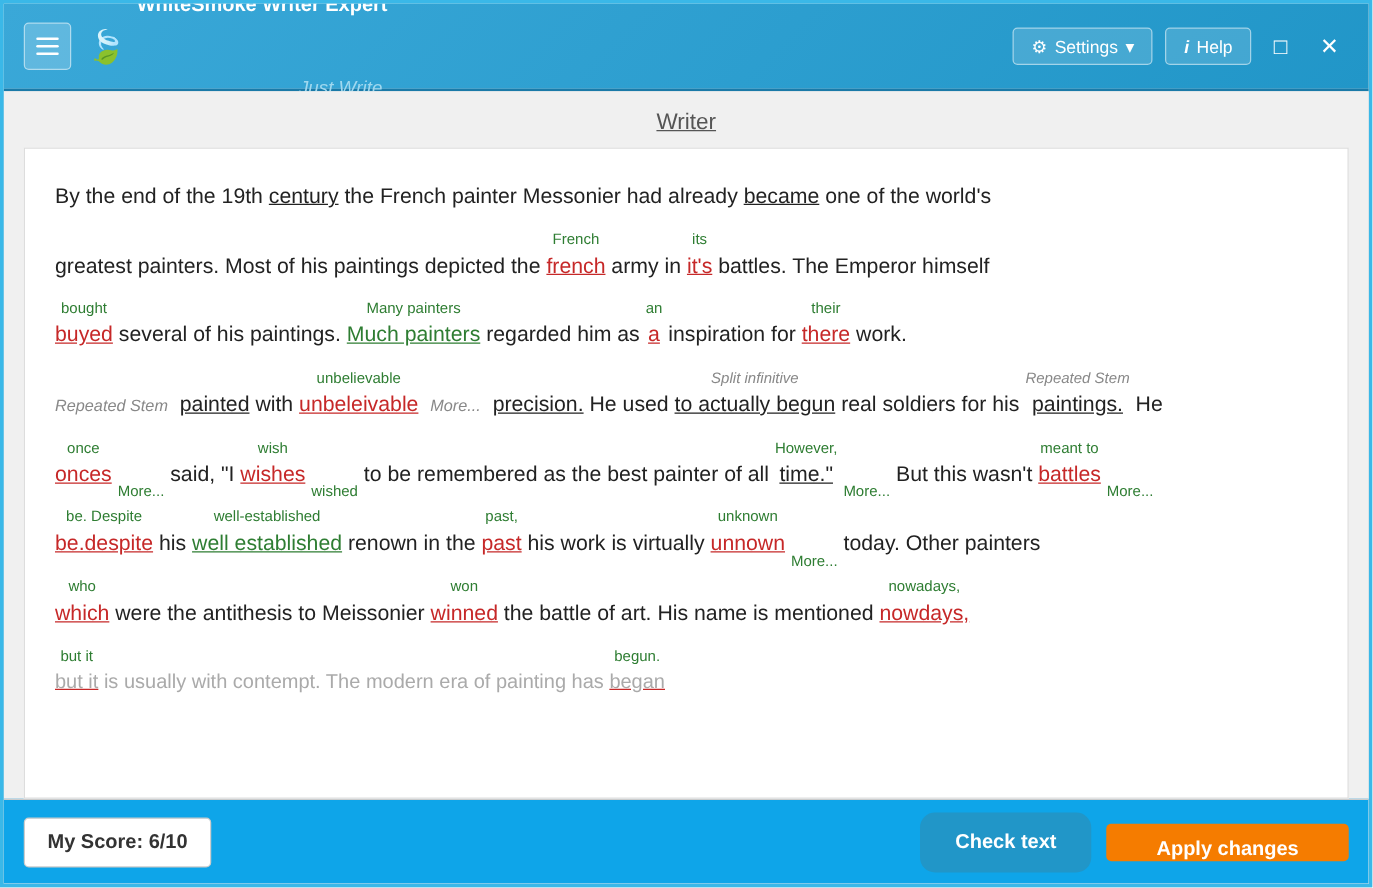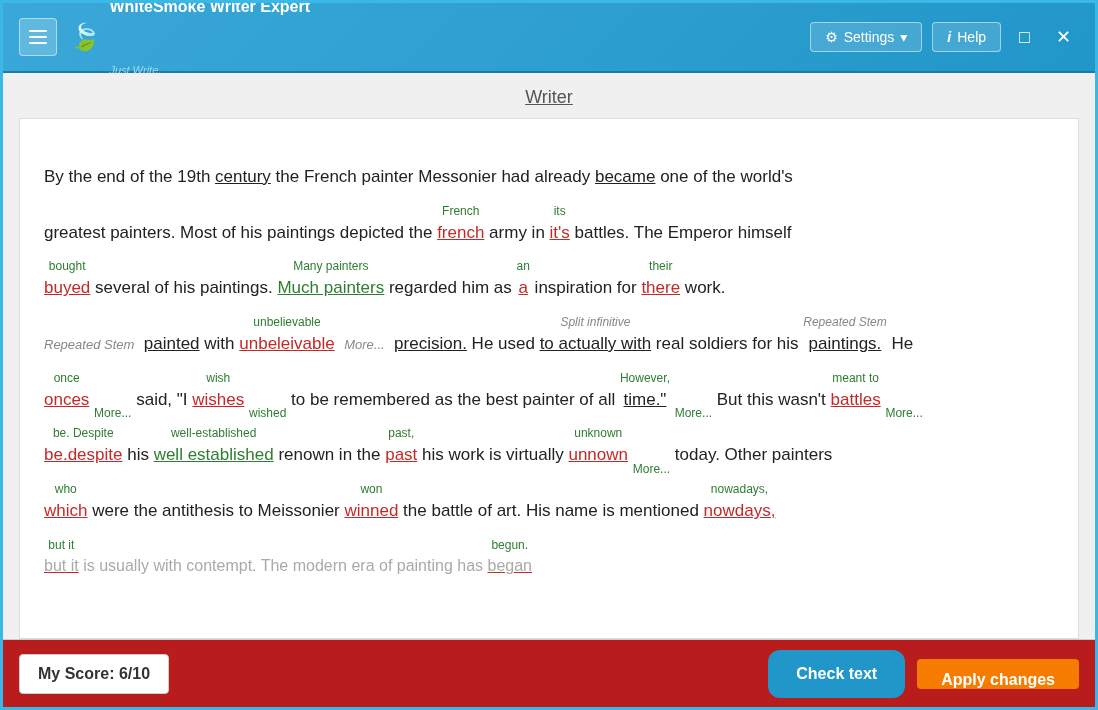--- a/index.html
+++ b/index.html
@@ -61,22 +61,23 @@
       flex-direction: column;
       gap: 48px;
     }
     .logo-title {
       color: white;
       font-size: 16px;
       font-weight: bold;
     }
     .logo-subtitle {
       color: #a0d8ef;
-      font-size: 11px;
+      font-size: 15px;
       font-style: italic;
+      text-align: right;
     }
     .header-right {
       margin-left: auto;
       display: flex;
       align-items: center;
       gap: 10px;
     }
     .header-btn {
       background: rgba(255,255,255,0.15);
       border: 1px solid rgba(255,255,255,0.5);
@@ -126,21 +127,20 @@
       display: flex;
     }
     .text-content {
       flex: 1;
       overflow-y: auto;
       padding: 20px 24px;
       font-size: 17px;
       line-height: 2.1;
       color: #222;
       position: relative;
-      margin-top: 20px;
     }
     .text-content::-webkit-scrollbar { width: 14px; }
     .text-content::-webkit-scrollbar-track { background: #f0f0f0; border-left: 1px solid #ddd; }
     .text-content::-webkit-scrollbar-thumb { background: #c0c0c0; border-radius: 2px; }
 
     .suggestion-above {
       display: block;
       font-size: 12px;
       line-height: 1;
       margin-bottom: -2px;
@@ -154,21 +154,21 @@
       text-align: center;
       vertical-align: bottom;
     }
 
     .underline-green { text-decoration: underline; text-decoration-color: #2e7d32; color: #2e7d32; }
     .underline-red { text-decoration: underline; text-decoration-color: #c62828; color: #c62828; }
     .underline-black { text-decoration: underline; color: #222; }
 
     
     .bottom-bar {
-      background: #b91c1c;
+      background: #0ea5e9;
       border-top: 1px solid #ccc;
       height: 68px;
       display: flex;
       align-items: center;
       padding: 0 16px;
       gap: 12px;
     }
     .score-box {
       background: white;
       border: 1px solid #ccc;
@@ -188,21 +188,21 @@
       font-size: 16px;
       font-weight: bold;
       cursor: pointer;
       height: 48px;
     }
     .apply-btn {
       background: #f57c00;
       color: white;
       border: none;
       border-radius: 4px;
-      padding: 12px 24px;
+      padding: 12px 40px;
       font-size: 16px;
       font-weight: bold;
       cursor: pointer;
       height: 30px;
     }
 
     
     .outer-border {
       border: 3px solid #3ab8e8;
       flex: 1;
@@ -314,21 +314,21 @@
             <span class="underline-red">unbeleivable</span>
           </span>&nbsp;
           <span style="color:#888; font-size:13px; font-style:italic;">More...</span>&nbsp;
           <span class="word-wrapper">
             <span class="suggestion-above"></span>
             <span class="underline-black">precision.</span>
           </span>
           He used
           <span class="word-wrapper">
             <span class="suggestion-above gray">Split infinitive</span>
-            <span class="underline-black">to actually with</span>
+            <span class="underline-black">to actually begun</span>
           </span>
           real soldiers for his
           <span class="word-wrapper">
             <span class="suggestion-above gray">Repeated Stem</span>
             <span class="underline-black">paintings.</span>
           </span>
           He
         </p>
 
         <p style="margin-bottom: 10px;">

